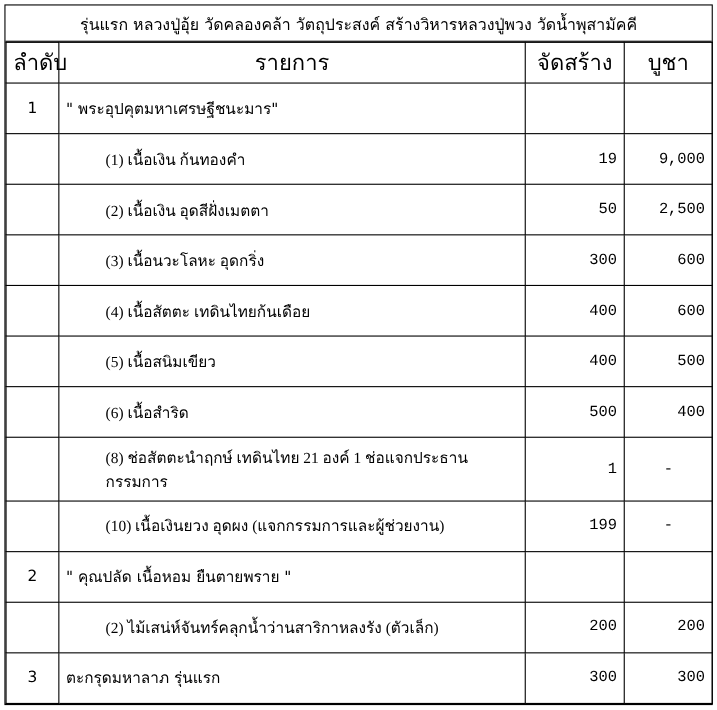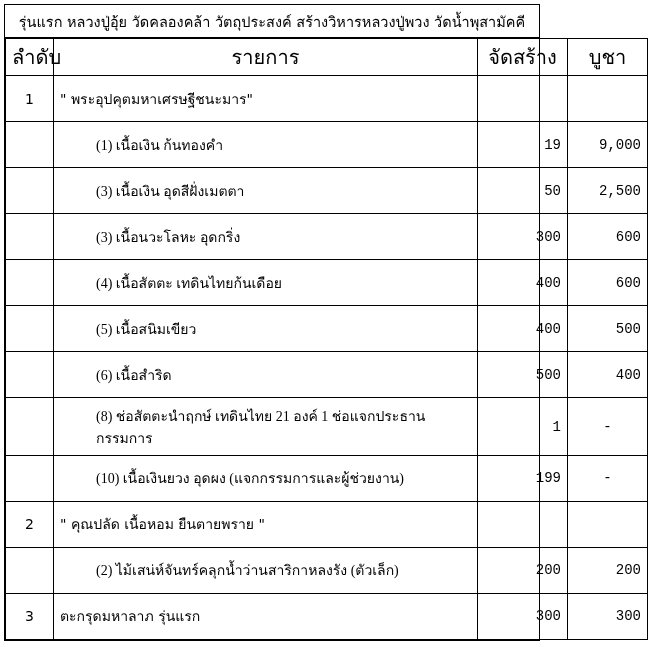--- a/index.html
+++ b/index.html
@@ -16,21 +16,21 @@
   }
   .page {
     box-sizing: border-box;
     width: 652px;
     height: 645px;
     padding: 4px 4px 4px 4px;
     background: #ffffff;
   }
   .frame {
     box-sizing: border-box;
-    width: 536px;
+    width: 644px;
     height: 637px;
     border: 1px solid #000000;
     display: flex;
     flex-direction: column;
   }
   .title-bar {
     box-sizing: border-box;
     height: 33px;
     border-bottom: 1px solid #000000;
     display: flex;
@@ -120,21 +120,21 @@
             <td class="price"></td>
           </tr>
           <tr>
             <td class="no"></td>
             <td class="item indent">(1) เนื้อเงิน ก้นทองคำ</td>
             <td class="made">19</td>
             <td class="price">9,000</td>
           </tr>
           <tr>
             <td class="no"></td>
-            <td class="item indent">(3) เนื้อเงิน อุดสีฝั่งเมตตา</td>
+            <td class="item indent">(2) เนื้อเงิน อุดสีฝั่งเมตตา</td>
             <td class="made">50</td>
             <td class="price">2,500</td>
           </tr>
           <tr>
             <td class="no"></td>
             <td class="item indent">(3) เนื้อนวะโลหะ อุดกริ่ง</td>
             <td class="made">300</td>
             <td class="price">600</td>
           </tr>
           <tr>

